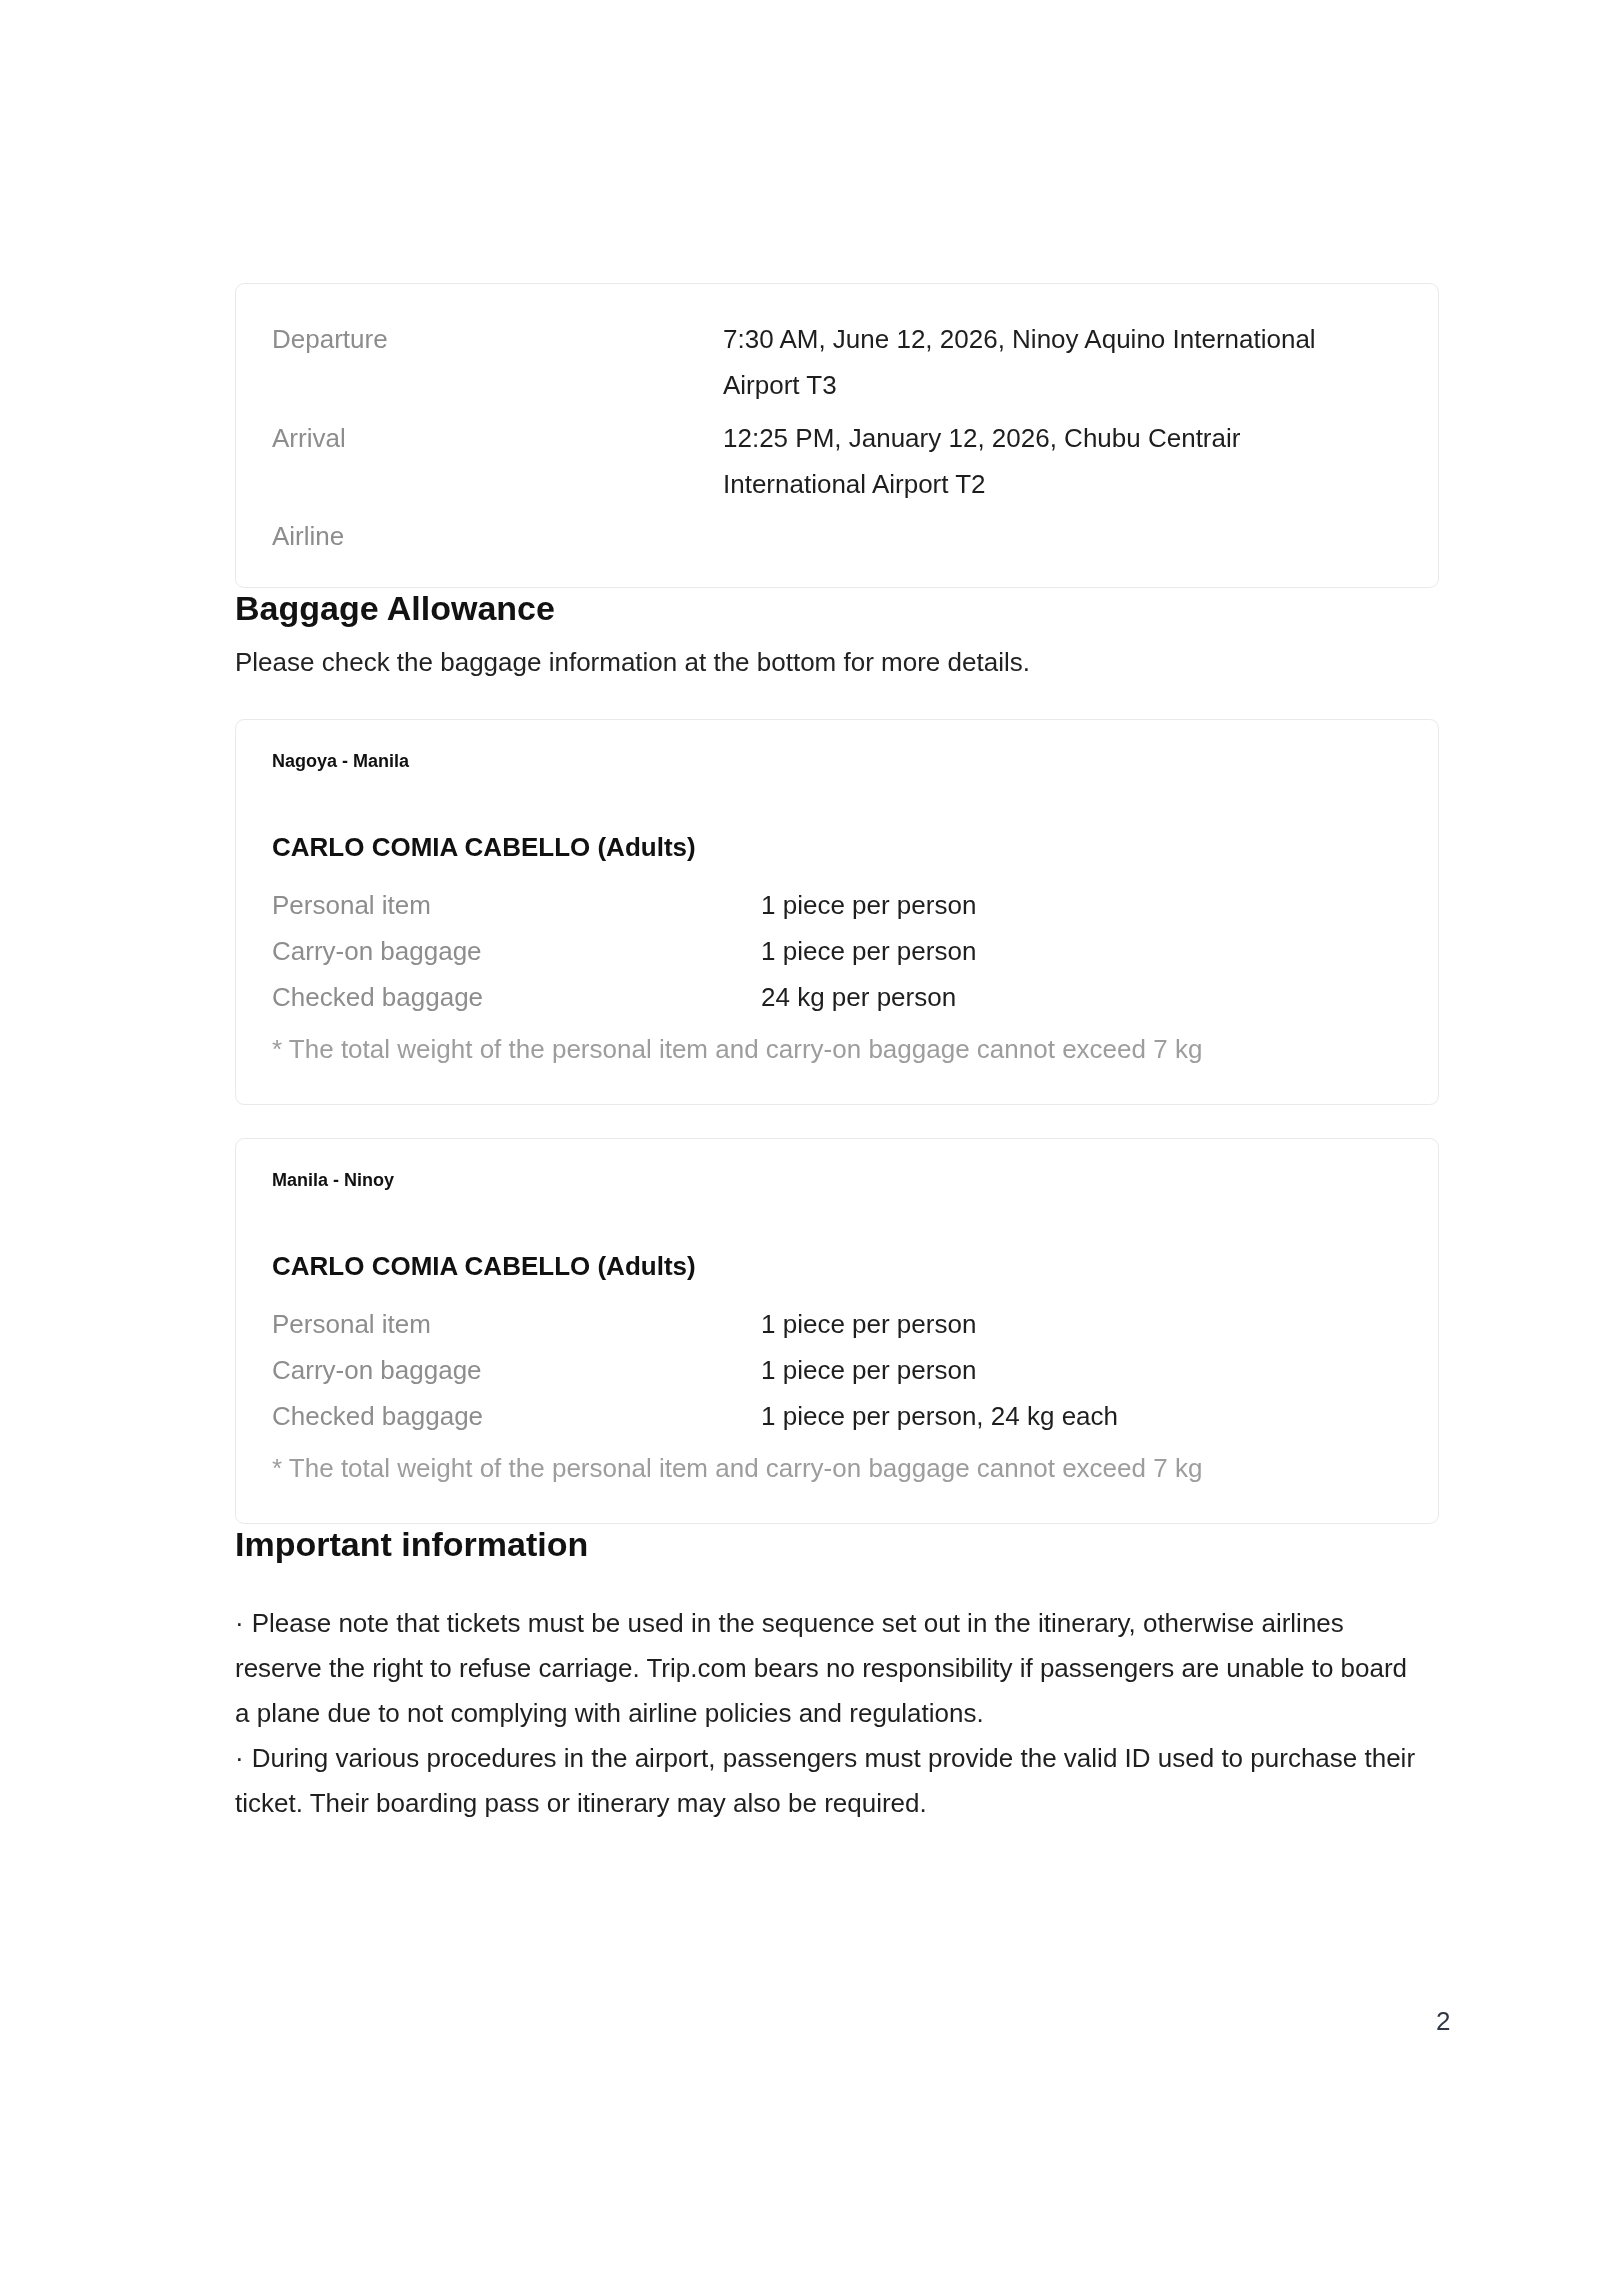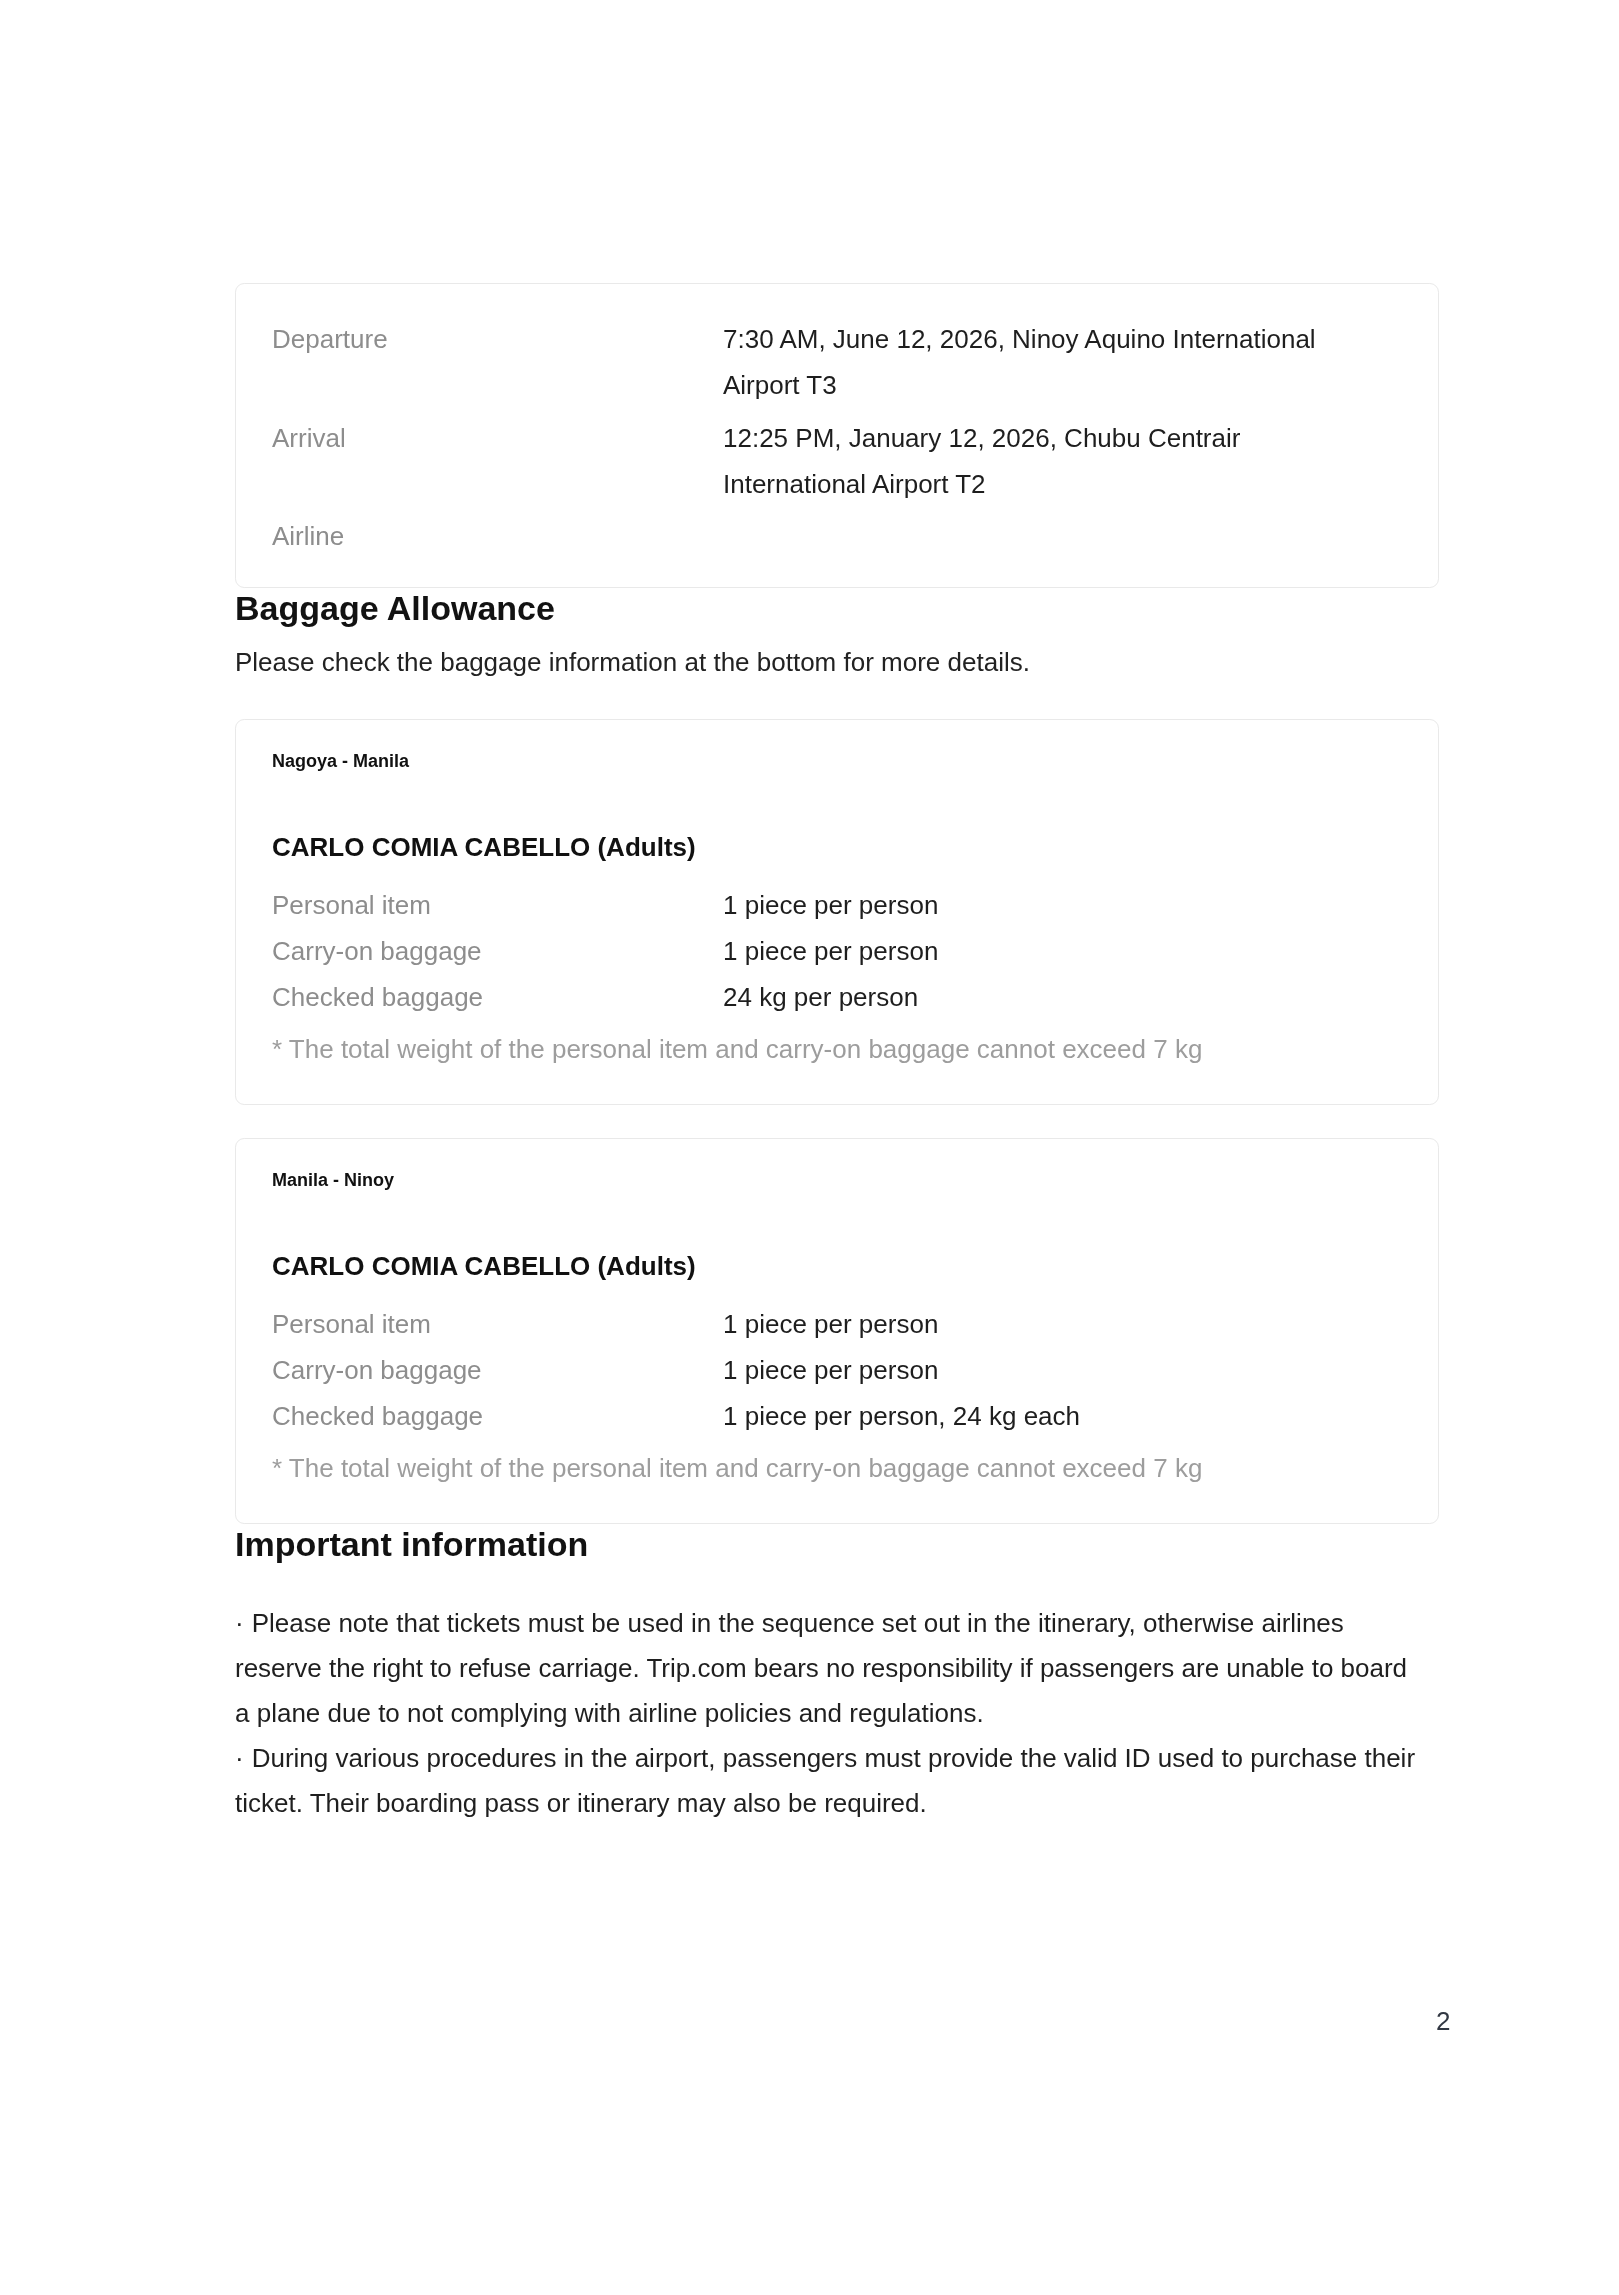--- a/index.html
+++ b/index.html
@@ -81,20 +81,21 @@
   .passenger-name {
     margin: 0 0 18.4px 0;
     font-size: 26px;
     line-height: 33px;
     font-weight: bold;
     color: #111111;
   }
   .baggage-row {
     display: flex;
     align-items: center;
+    gap: 38px;
   }
   .baggage-label {
     flex: 0 0 451px;
     font-size: 26px;
     line-height: 46px;
     color: #8d8d8d;
   }
   .baggage-value {
     width: 633px;
     font-size: 26px;

